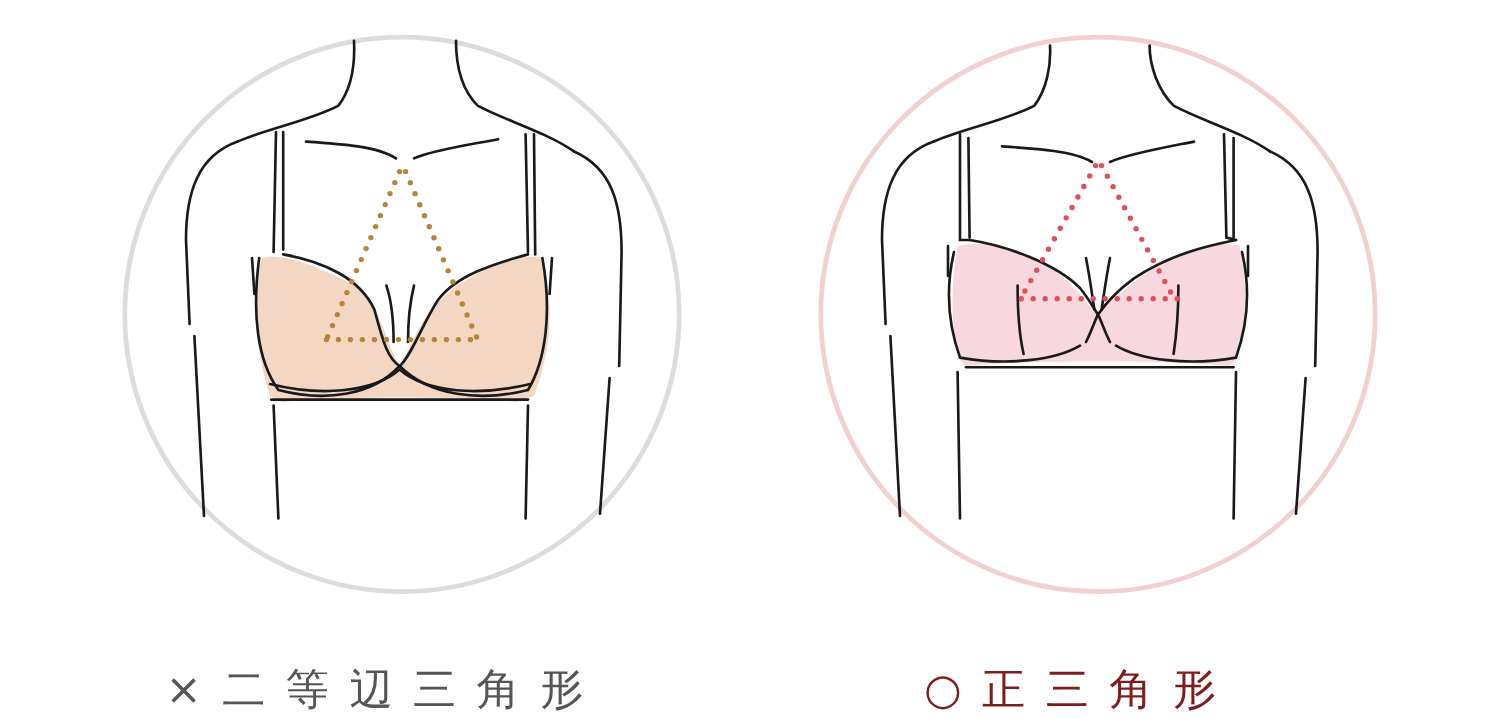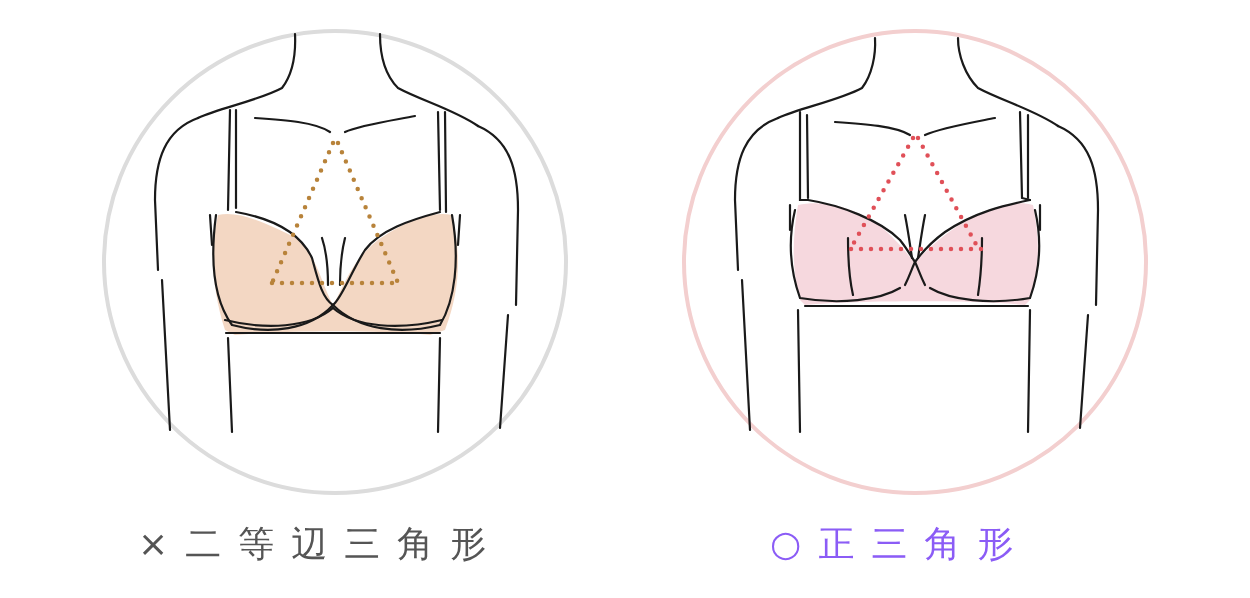--- a/index.html
+++ b/index.html
@@ -2,25 +2,25 @@
 <html><head>
   <meta charset="utf-8">
   <style>
     html, body { margin: 0; padding: 0; background: #ffffff; }
     body { width: 1250px; height: 598px; position: relative; overflow: hidden; font-family: "DejaVu Sans", sans-serif; }
     .panel { position: absolute; top: 0; width: 625px; height: 598px; }
     .panel.left { left: 0; }
     .panel.right { left: 580px; }
     .figure { position: absolute; left: 0; top: 0; }
     .caption {
-      position: absolute; top: 522px; font-size: 36px; letter-spacing: 17px;
+      position: absolute; top: 554px; font-size: 36px; letter-spacing: 17px;
       white-space: nowrap; line-height: 44px;
     }
     .caption.bad { left: 138px; color: #555555; }
-    .caption.good { left: 770px; color: #8b5cf6; }
+    .caption.good { left: 770px; color: #7f1d1d; }
     .mark { display: inline-block; }
   </style>
 </head>
 <body>
 
 <div class="panel left">
   <svg class="figure" width="625" height="510" viewBox="0 0 625 510">
     <circle cx="335" cy="262" r="231" fill="none" stroke="#dcdcdc" stroke-width="4"></circle>
 
     <path d="M218 215 C 240 210, 270 225, 300 240 C 318 260, 322 285, 333 305 C 345 285, 350 262, 378 240 C 400 225, 428 210, 452 215 C 460 250, 462 285, 445 330 L 430 335 C 380 330, 290 330, 235 335 L 225 330 C 212 290, 210 250, 218 215 Z" fill="#f2d3bd" opacity="0.9"></path>

